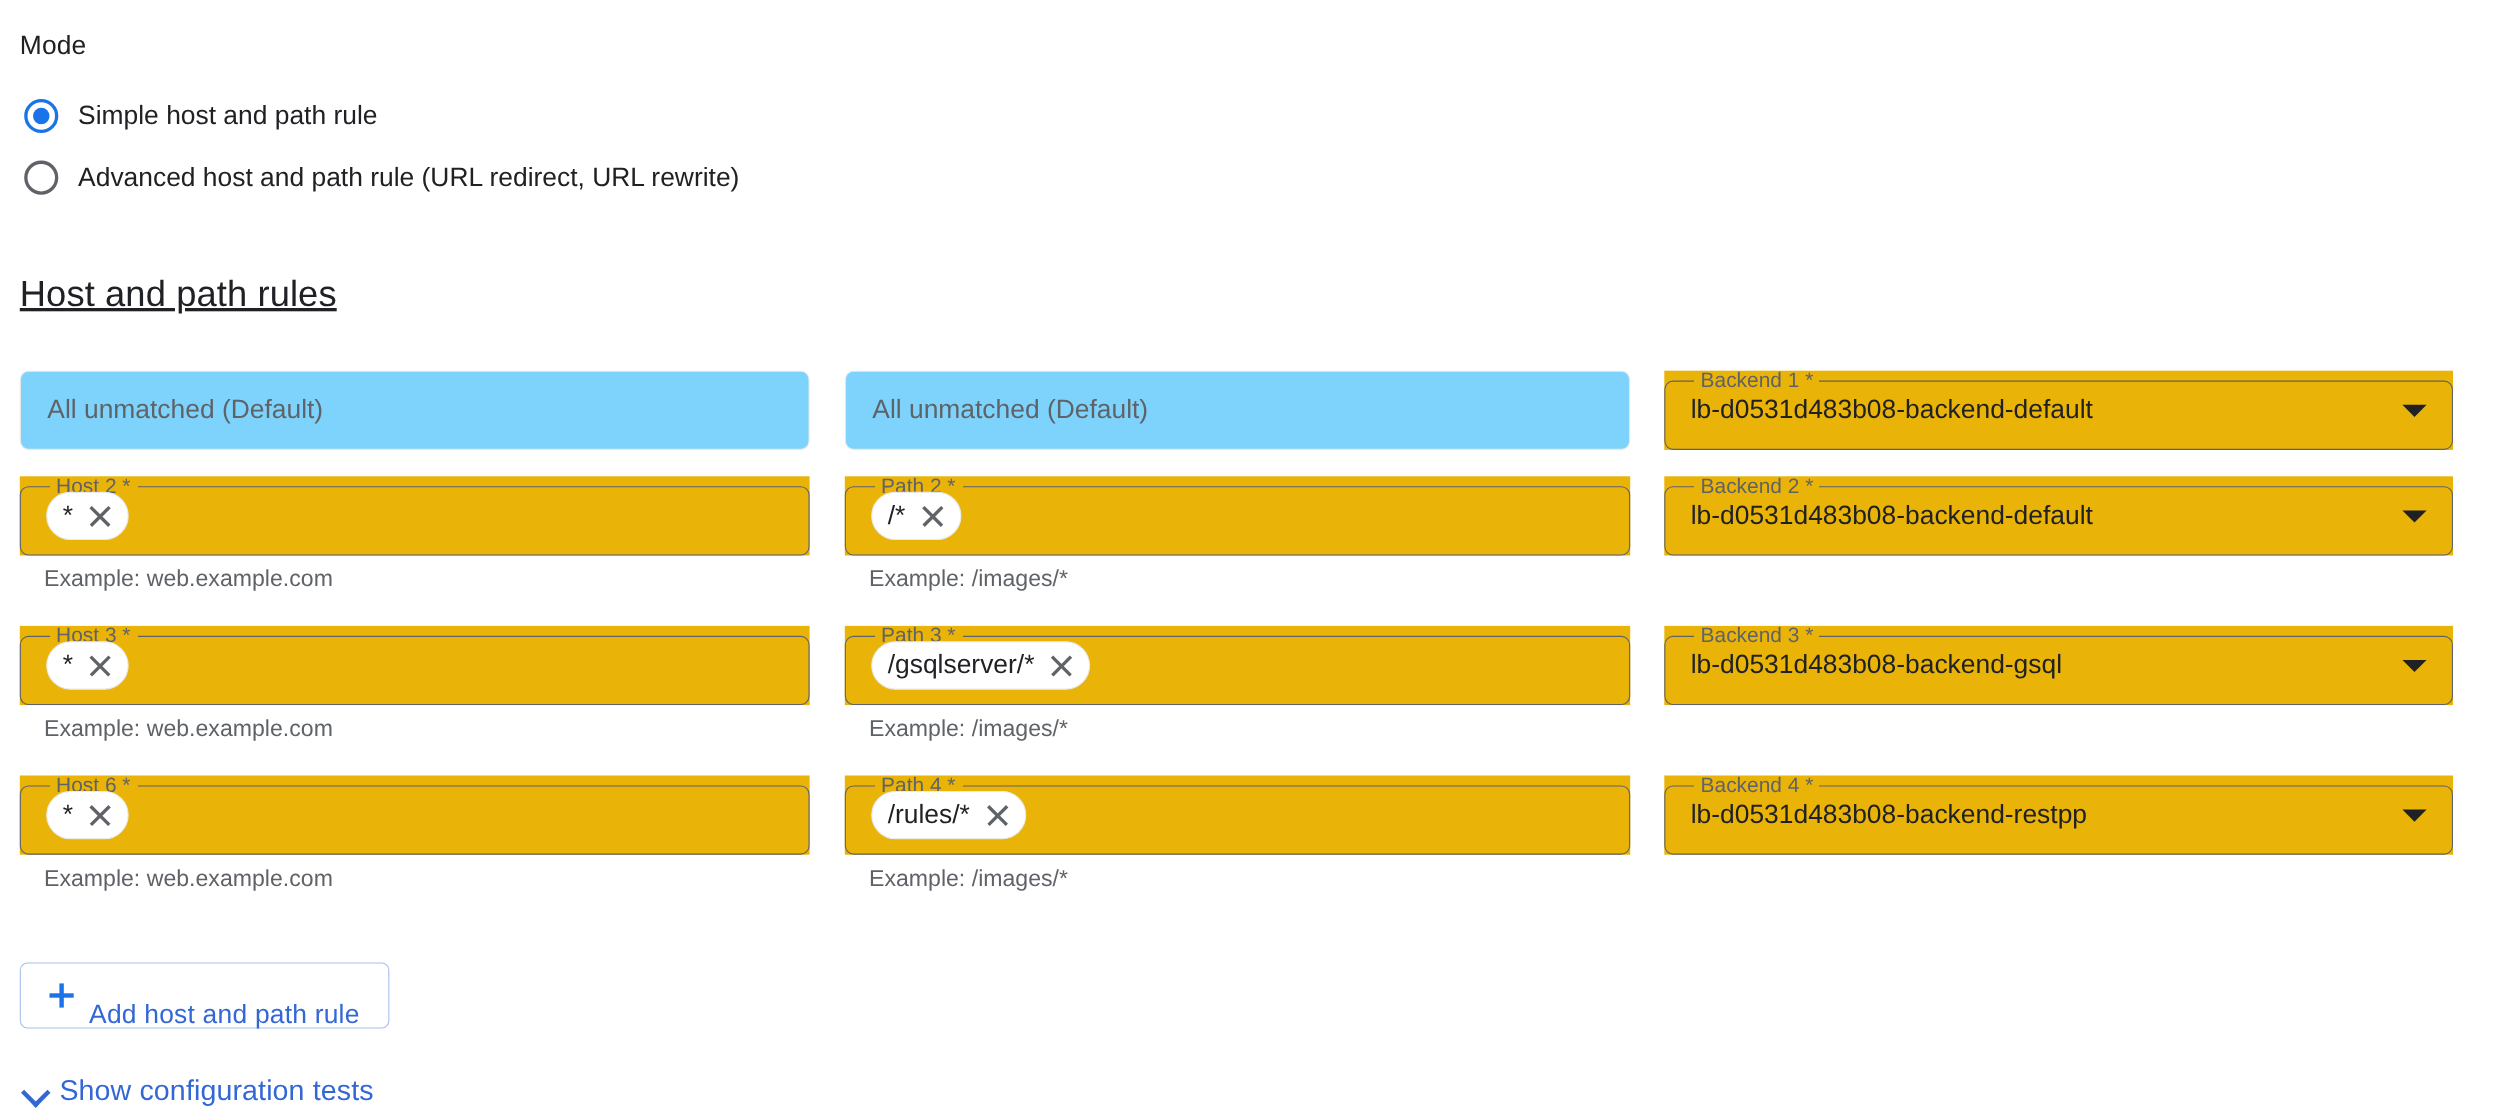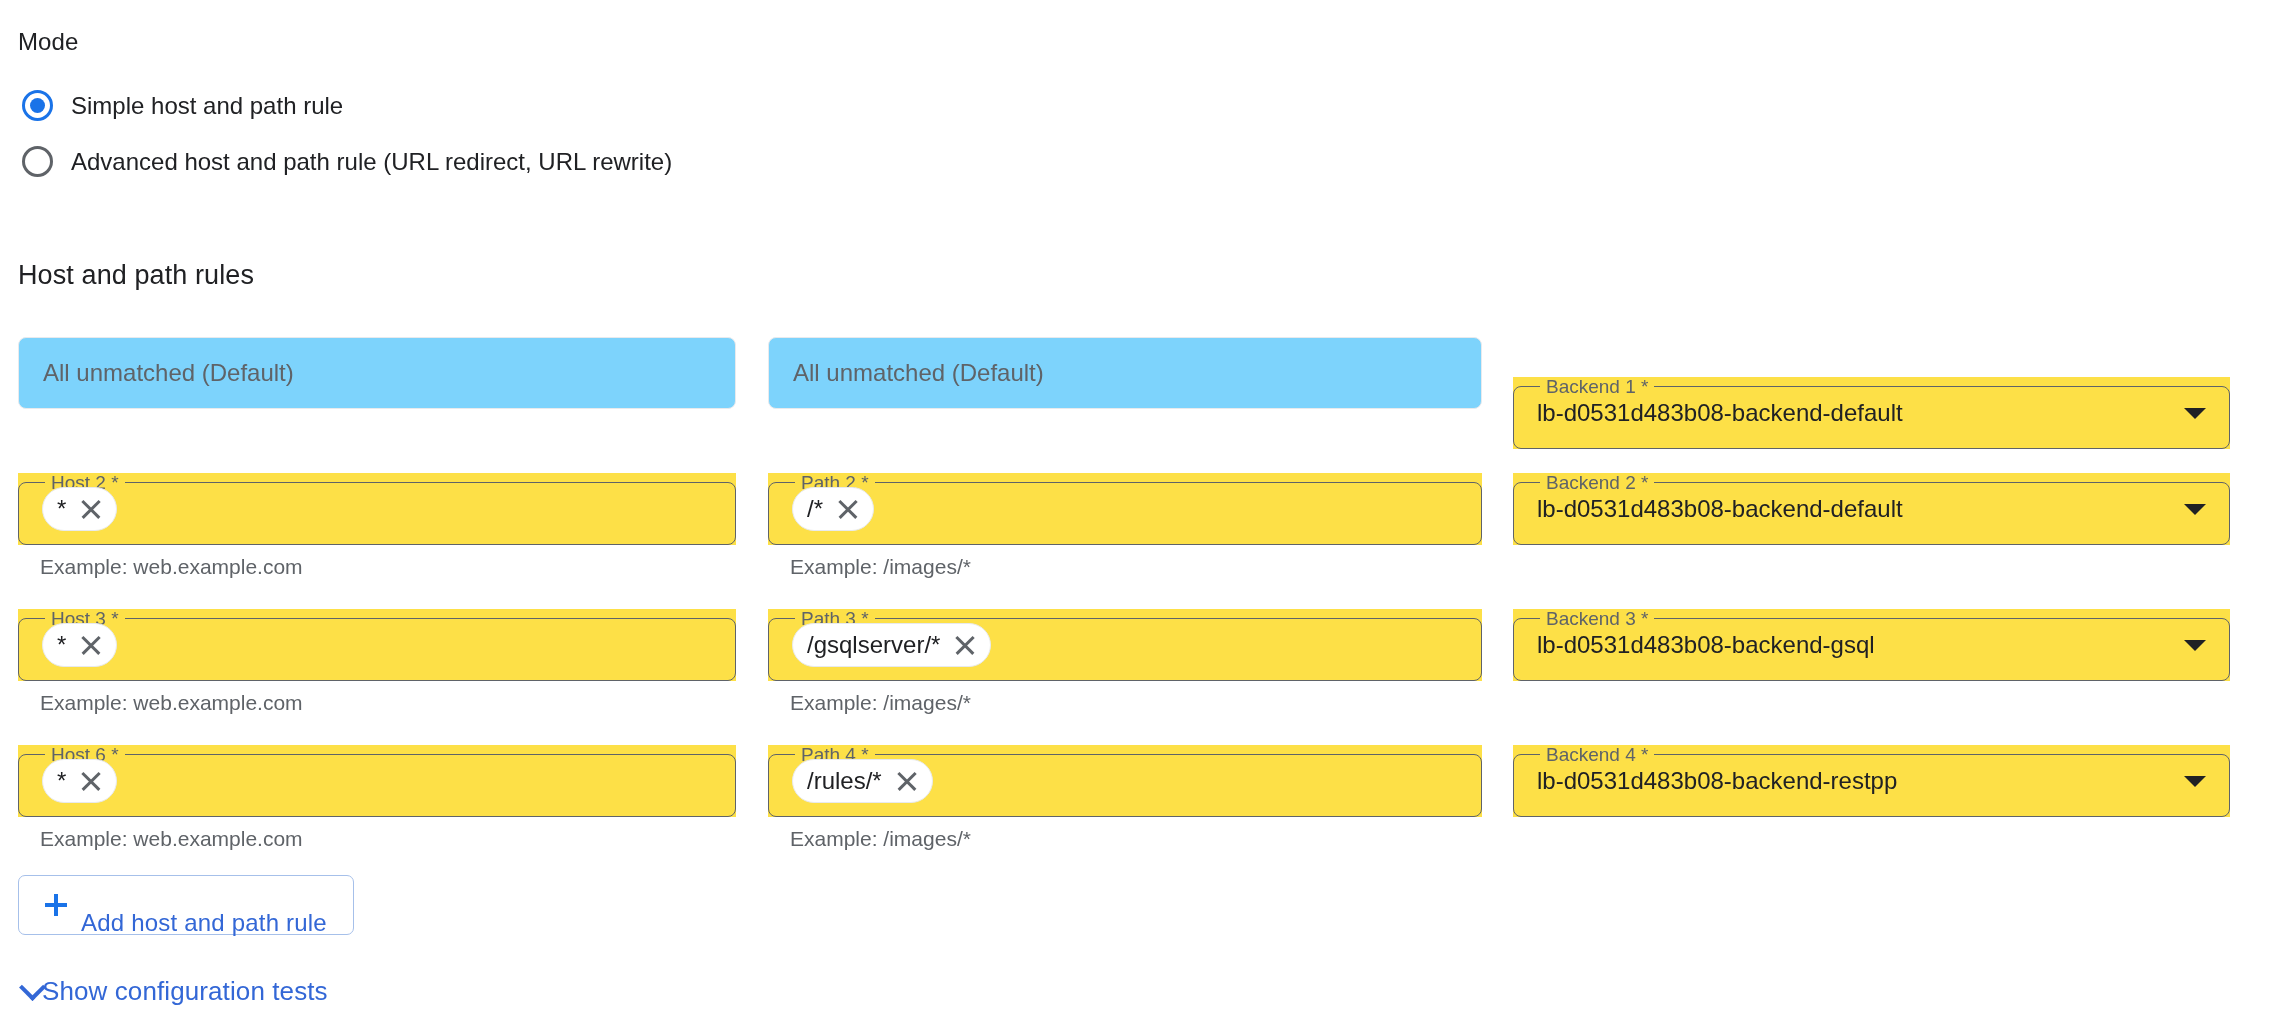--- a/index.html
+++ b/index.html
@@ -73,25 +73,26 @@
     font-size: 24px;
     color: #202124;
     line-height: 1;
     white-space: nowrap;
   }
 
   
   .section-title {
     position: absolute;
     left: 18px;
-    top: 260px;
-    font-size: 27px;
+    top: 248px;
+    font-size: 33px;
     font-weight: 400;
     color: #202124;
     letter-spacing: 0.1px;
+    text-decoration: underline;
   }
 
   
   .rules {
     position: absolute;
     left: 0;
     top: 337px;
     width: 2272px;
   }
   .rule-row {
@@ -118,22 +119,21 @@
   .field-plain .ph {
     font-size: 24px;
     color: #5f6368;
     white-space: nowrap;
   }
 
   
   .field-outlined {
     position: relative;
     height: 72px;
-    background: #fde047;
-    margin-top: 40px;
+    background: #eab308;
   }
   .field-outlined fieldset {
     position: absolute;
     inset: 0;
     margin: 0;
     padding: 0 14px;
     border: 1.5px solid #5f6368;
     border-radius: 8px;
     pointer-events: none;
   }
@@ -248,22 +248,22 @@
     white-space: nowrap;
     margin-top: 36px;
   }
 
   
   .show-tests {
     position: absolute;
     left: 22px;
     top: 976px;
     display: inline-flex;
-    align-items: flex-start;
-    gap: 0;
+    align-items: center;
+    gap: 12px;
     cursor: pointer;
   }
   .chev {
     width: 20px; height: 20px;
     position: relative;
     flex: 0 0 auto;
   }
   .chev::before {
     content: "";
     position: absolute;

